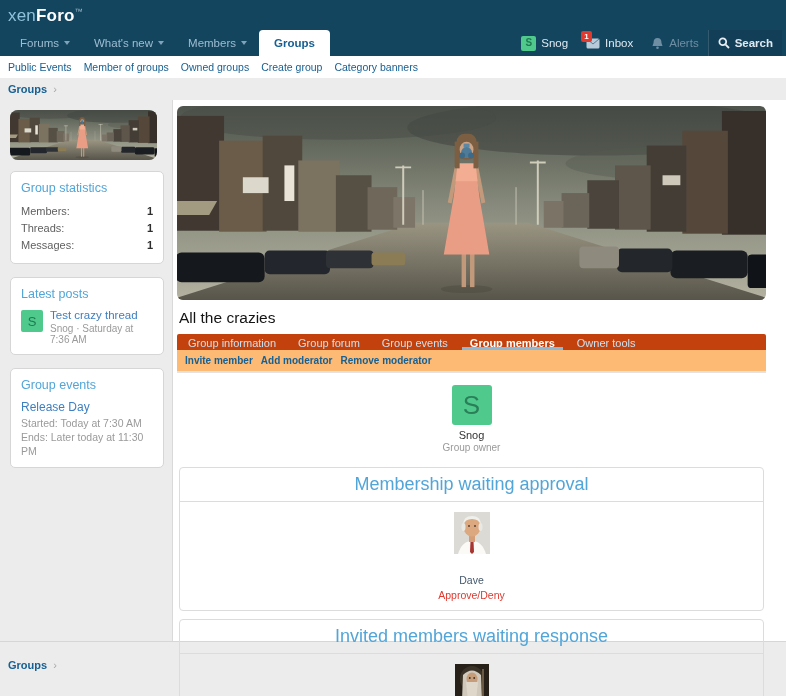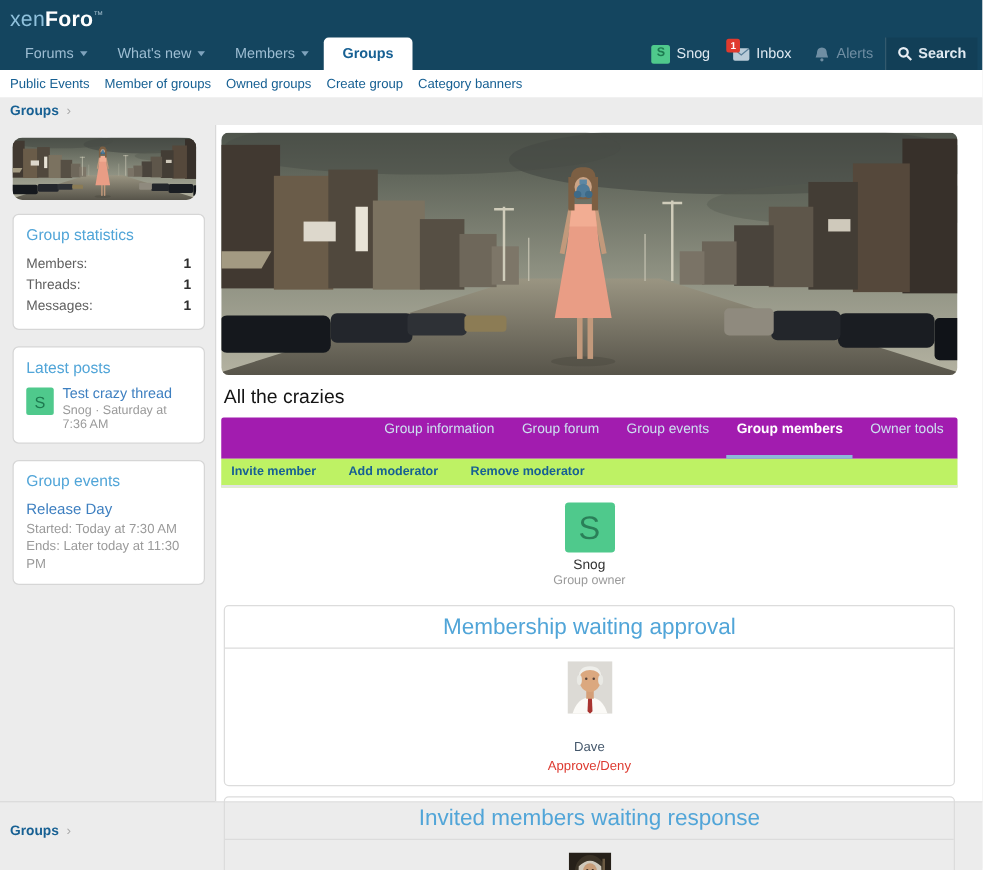--- a/index.html
+++ b/index.html
@@ -47,25 +47,25 @@
   .post-item { display:flex; gap:7px; }
   .post-avatar { width:22px; height:22px; background:#4fc98c; color:#1e7a50; border-radius:2px; font-size:13px; display:flex; align-items:center; justify-content:center; flex:none; margin-top:1px; }
   .post-link { color:#3d7fc0; font-size:11.5px; cursor:pointer; }
   .post-meta { color:#9a9a9a; font-size:10px; margin-top:2px; }
   .event-link { color:#3d7fc0; font-size:12px; cursor:pointer; margin-bottom:2px; }
   .event-meta { color:#9a9a9a; font-size:10.5px; line-height:14px; }
   
   .main { flex:1; background:#fff; border-left:1px solid #d9d9d9; padding:6px 20px 0 4px; }
   .banner { display:block; width:100%; height:194px; border-radius:6px; }
   .group-title { font-size:15.5px; color:#141414; margin:9px 2px 7px 2px; font-weight:normal; }
-  .tabbar { background:#a21caf; height:33px; display:flex; border-radius:2px 2px 0 0;justify-content:flex-end; }
+  .tabbar { background:#c2410c; height:16px; display:flex; border-radius:2px 2px 0 0; }
   .btab { color:#cde1f0; font-size:11px; line-height:19px; padding:0 11px; cursor:pointer; position:relative; }
   .btab.active { color:#fff; font-weight:bold; }
   .btab.active::after { content:""; position:absolute; left:3px; right:3px; bottom:0; height:3px; background:#8cb8d8; }
-  .actionbar { background:#bef264; border-bottom:2px solid #e3e3e3; height:23px; display:flex; align-items:center; gap:26px; padding:0 8px; }
+  .actionbar { background:#fdba74; border-bottom:2px solid #e3e3e3; height:23px; display:flex; align-items:center; gap:8px; padding:0 8px; }
   .actionbar a { color:#176093; font-size:10px; font-weight:bold; cursor:pointer; }
   .owner-block { text-align:center; margin:12px 0 14px 0; }
   .owner-avatar { width:40px; height:40px; background:#4fc98c; border-radius:3px; margin:0 auto; display:flex; align-items:center; justify-content:center; font-size:26px; color:#2a7f58; cursor:pointer; }
   .owner-name { font-size:11px; color:#333; margin-top:4px; cursor:pointer; }
   .owner-role { font-size:10px; color:#9a9a9a; margin-top:1px; }
   .panel { border:1px solid #dcdcdc; border-radius:4px; margin:0 2px 8px 2px; }
   .panel-title { text-align:center; color:#51a5d8; font-size:18px; padding:6px 0; border-bottom:1px solid #dcdcdc; }
   .panel-body { padding:10px 0 9px 0; text-align:center; }
   .member-avatar { display:inline-block; cursor:pointer; }
   .member-avatar svg { display:block; }

